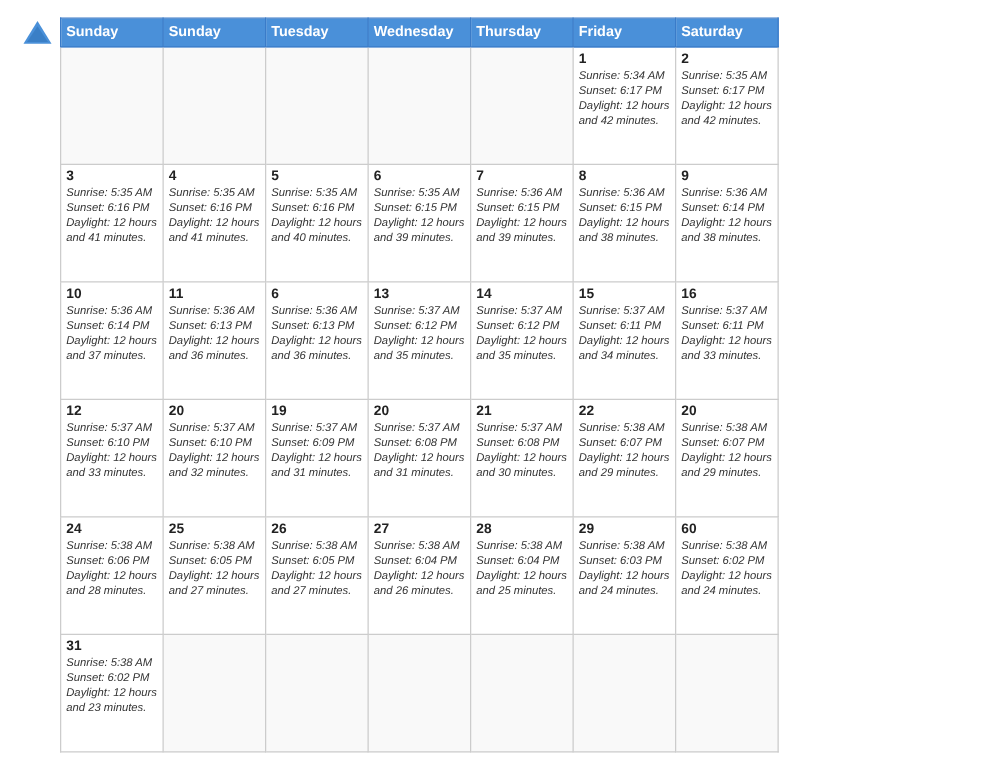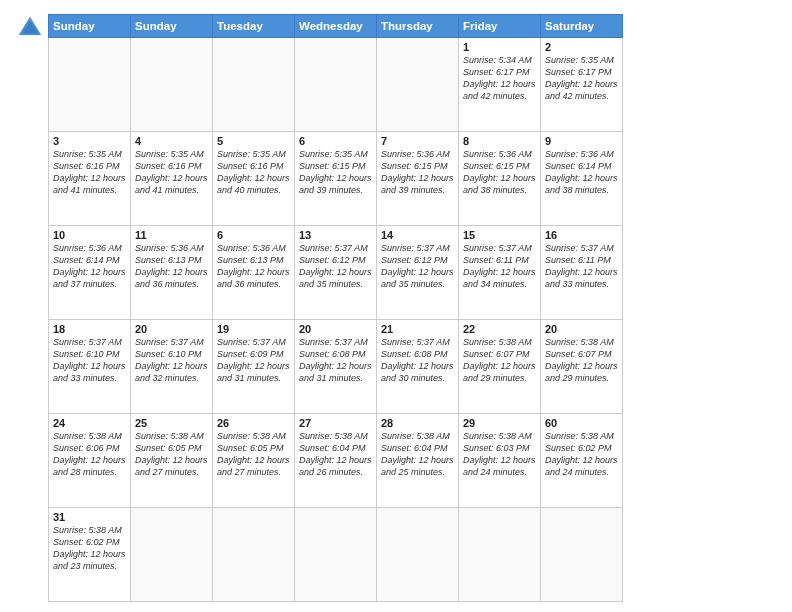--- a/index.html
+++ b/index.html
@@ -246,21 +246,21 @@
           <td>
             <span class="day-num">16</span>
             <div class="day-info" style="white-space: pre-line;">Sunrise: 5:37 AM
 Sunset: 6:11 PM
 Daylight: 12 hours
 and 33 minutes.</div>
           </td>
         </tr>
         <tr>
           <td>
-            <span class="day-num">18</span>
+            <span class="day-num">12</span>
             <div class="day-info" style="white-space: pre-line;">Sunrise: 5:37 AM
 Sunset: 6:10 PM
 Daylight: 12 hours
 and 33 minutes.</div>
           </td>
           <td>
             <span class="day-num">20</span>
             <div class="day-info" style="white-space: pre-line;">Sunrise: 5:37 AM
 Sunset: 6:10 PM
 Daylight: 12 hours

